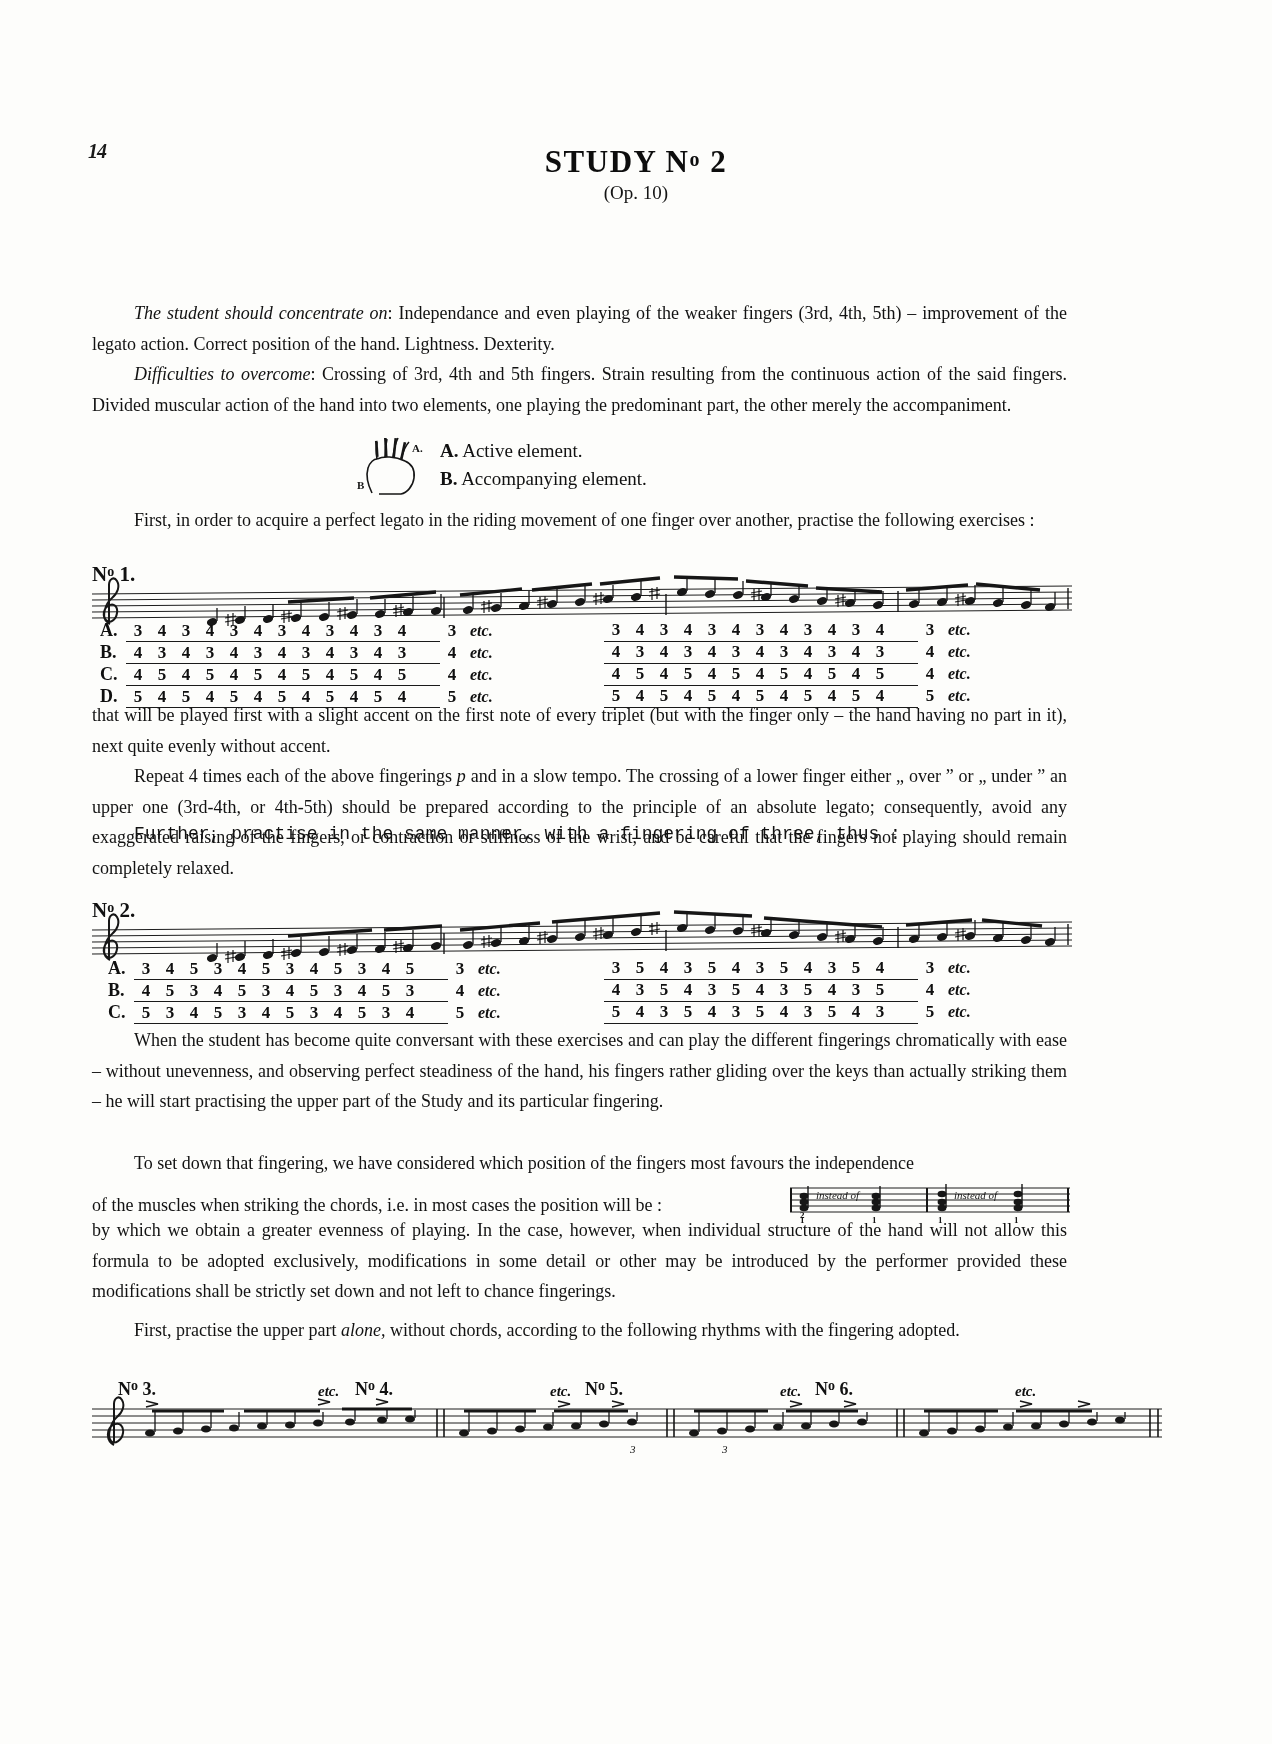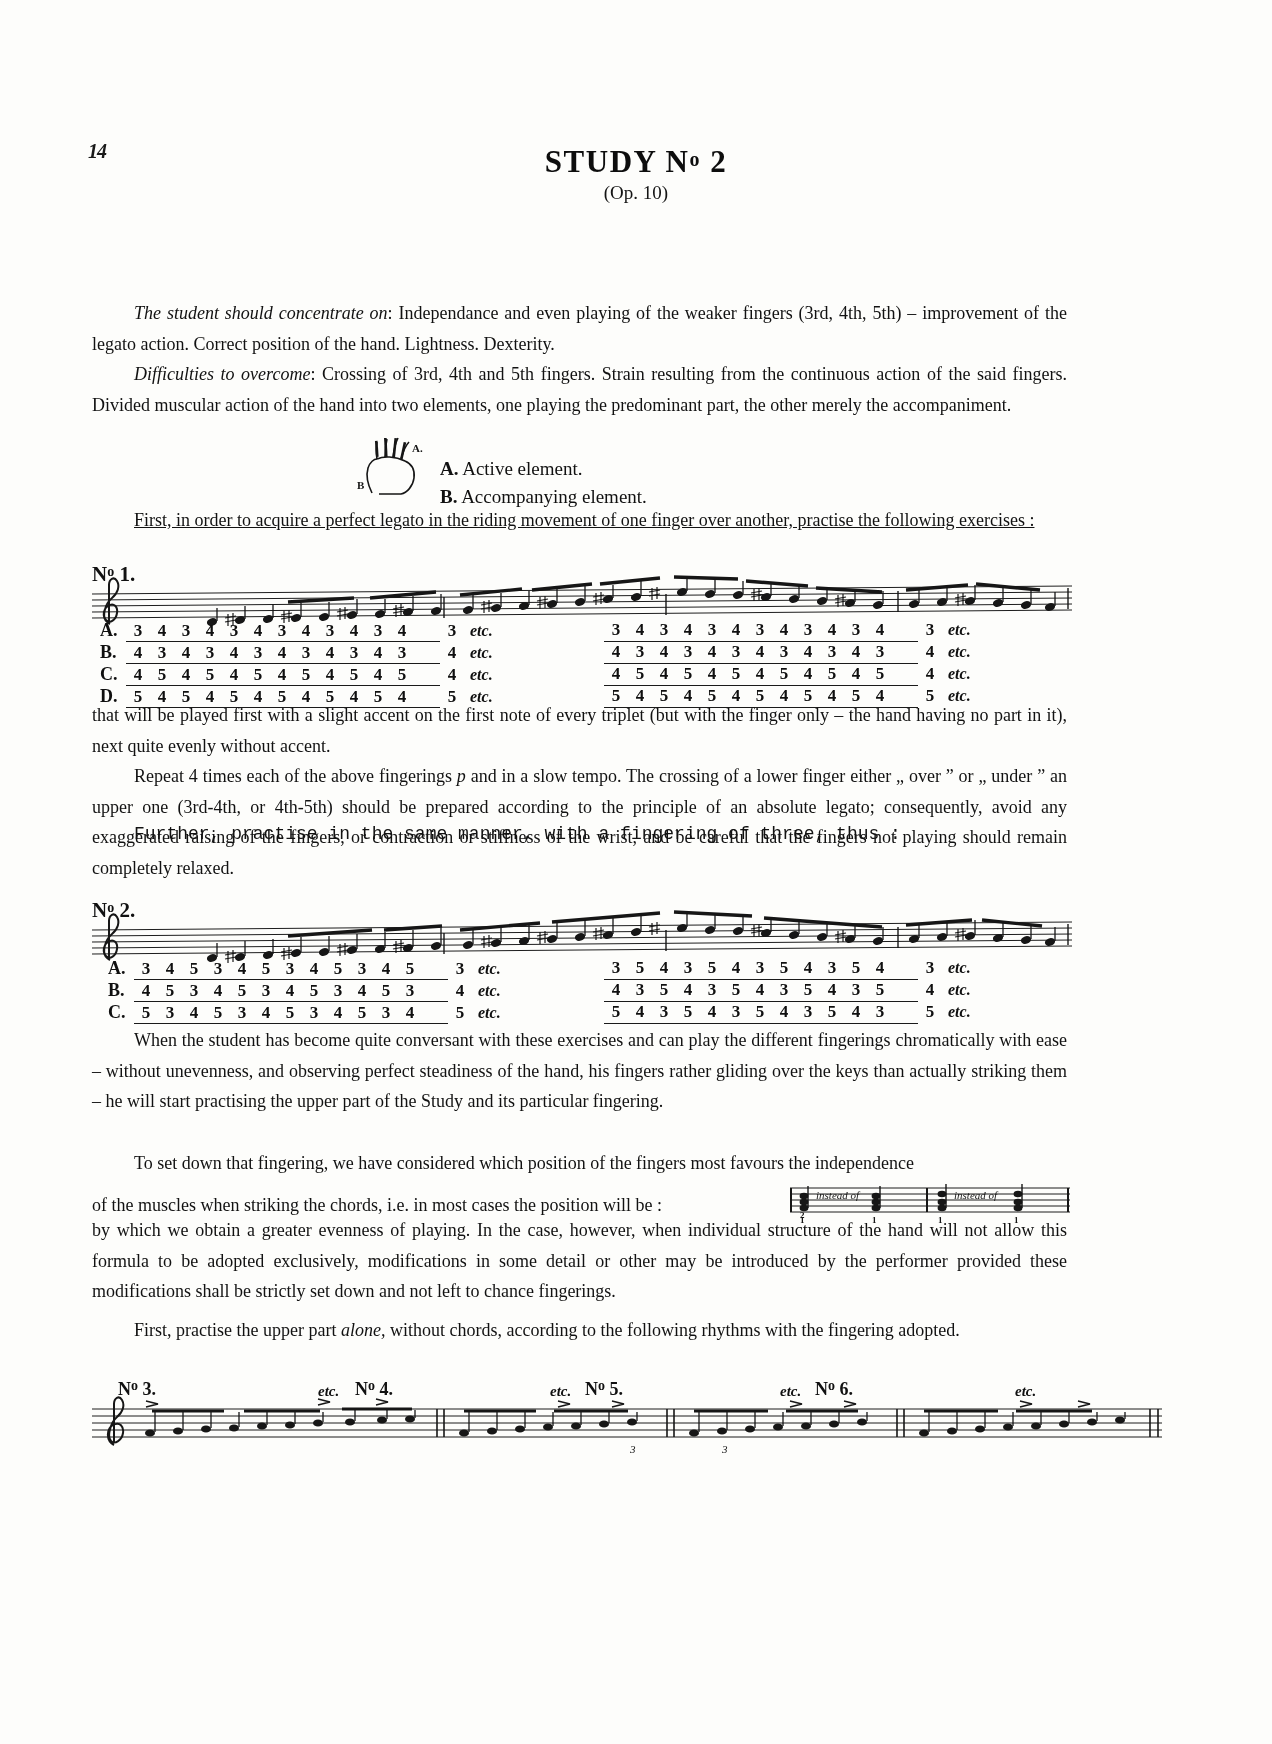--- a/index.html
+++ b/index.html
@@ -61,39 +61,39 @@
     font-size: 18px;
     line-height: 30.5px;
     text-align: justify;
     color: #121212;
   }
   .prose p { margin: 0; }
   .prose p.ind { text-indent: 42px; }
   .it { font-style: italic; }
 
   #para1 { top: 298px; }
-  #para-first { top: 505px; text-decoration: underline; }
+  #para-first { top: 505px; }
   #para-accent { top: 700px; }
   #para-further { top: 819px; font-family: Liberation Mono, monospace; }
   #para-rhythm { top: 1025px; }
   #para-setdown { top: 1148px; }
   #para-bywhich { top: 1215px; }
   #para-firstpractise { top: 1315px; }
 
   
   .legend {
     position: absolute;
     left: 355px;
     top: 435px;
     width: 420px;
   }
   .legend-rows {
     position: absolute;
     left: 85px;
-    top: 20px;
+    top: 2px;
     font-size: 19px;
     line-height: 28px;
   }
   .legend-rows .lab { font-weight: bold; }
   .hand-figure { position: absolute; left: 0; top: 0; }
 
   
   .ex-label {
     position: absolute;
     font-size: 21px;

